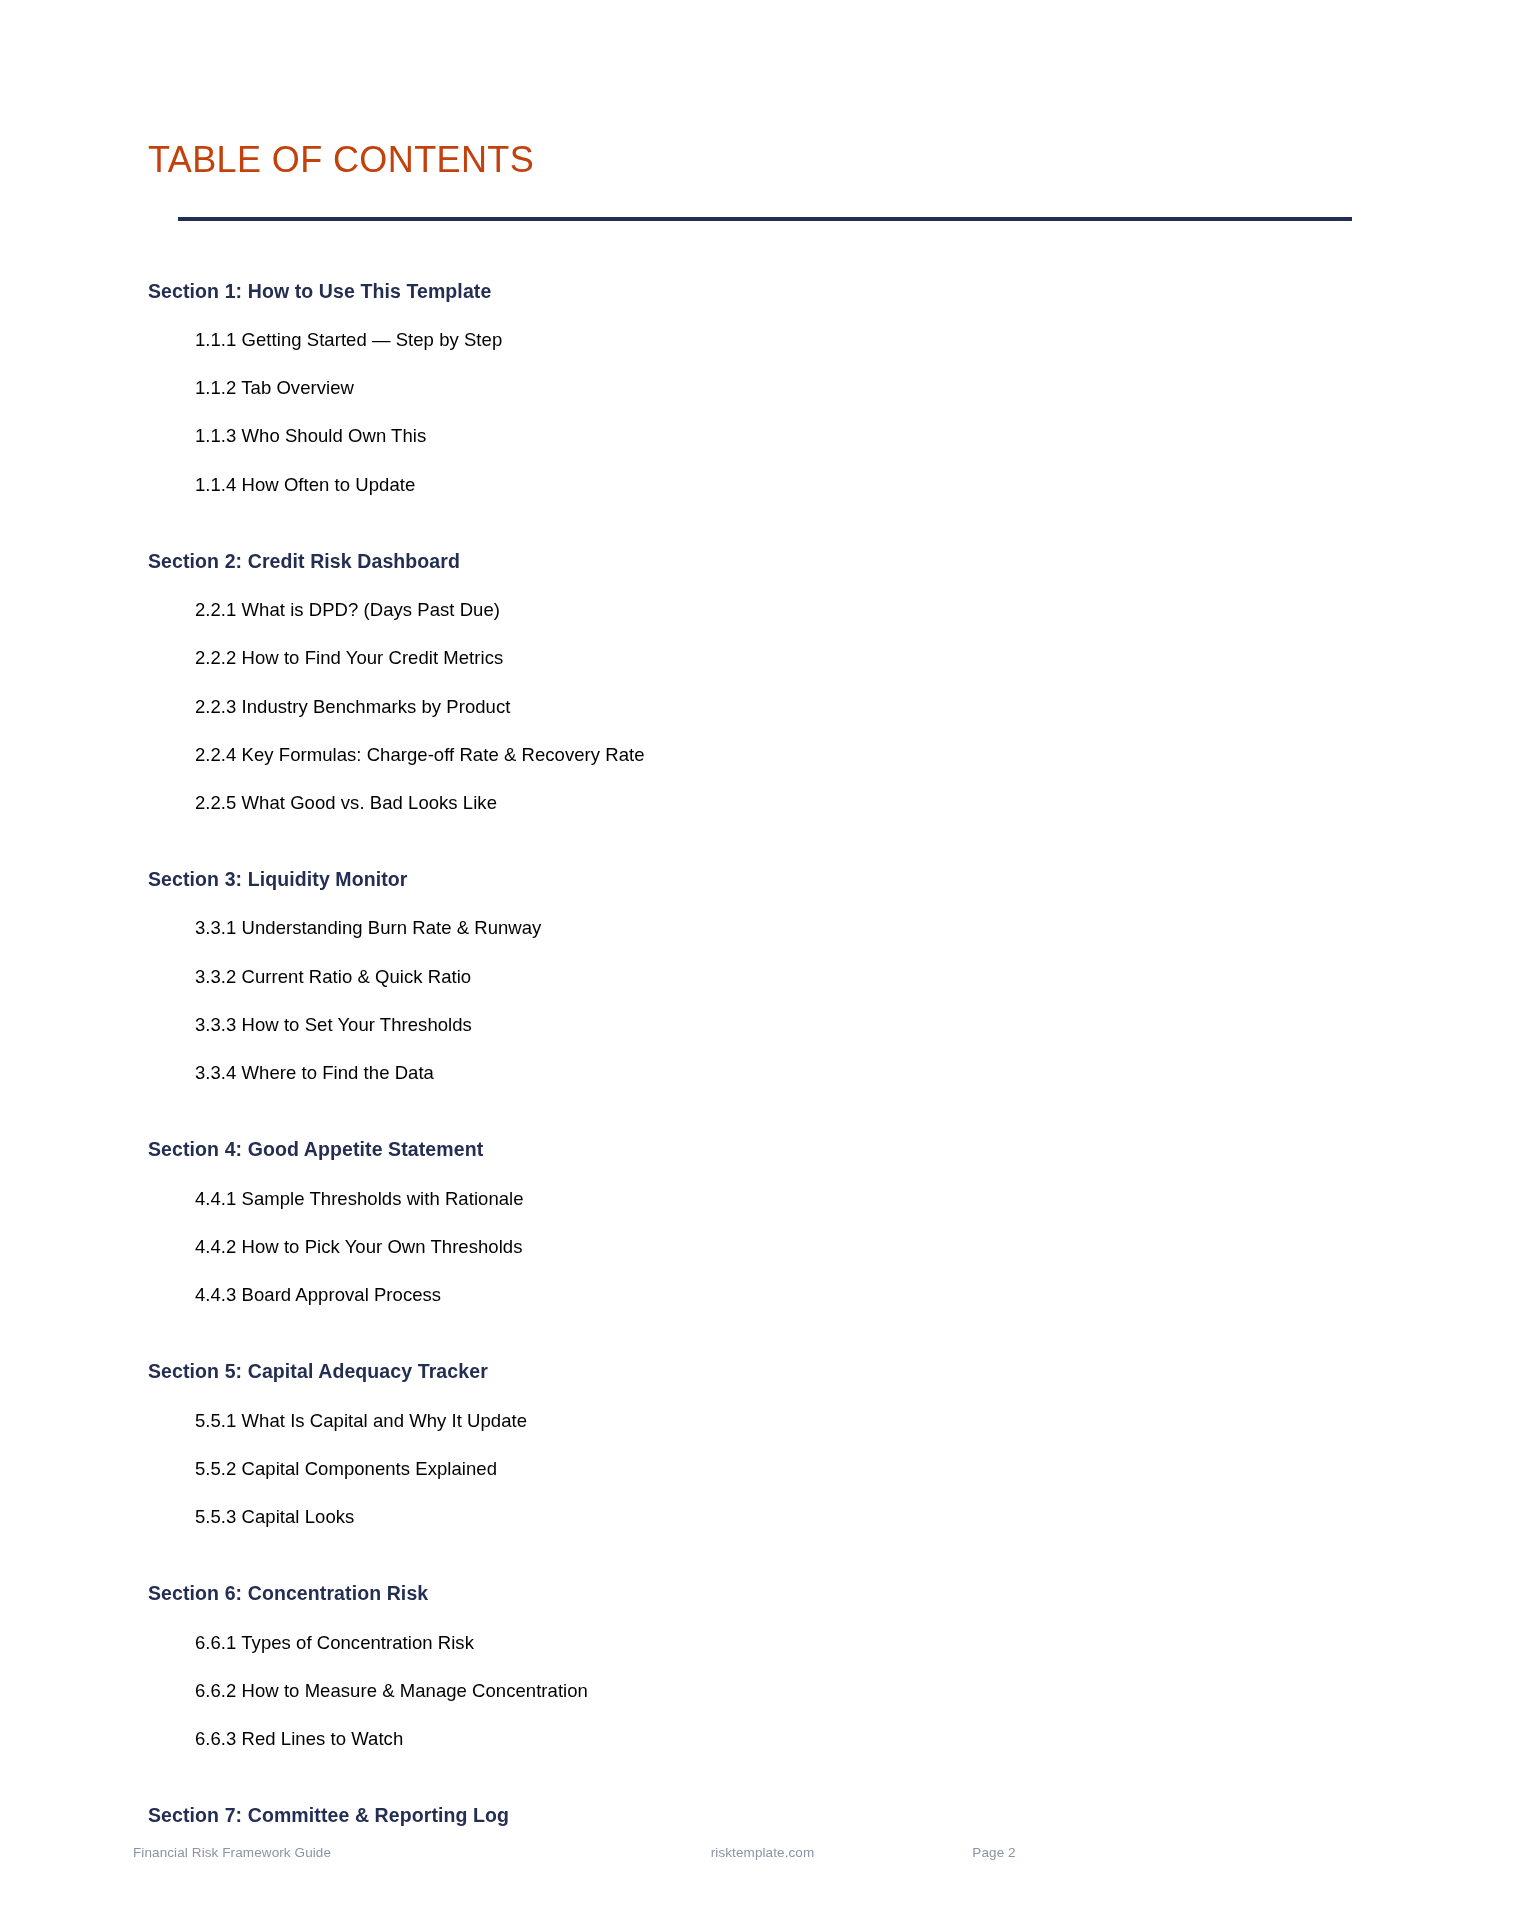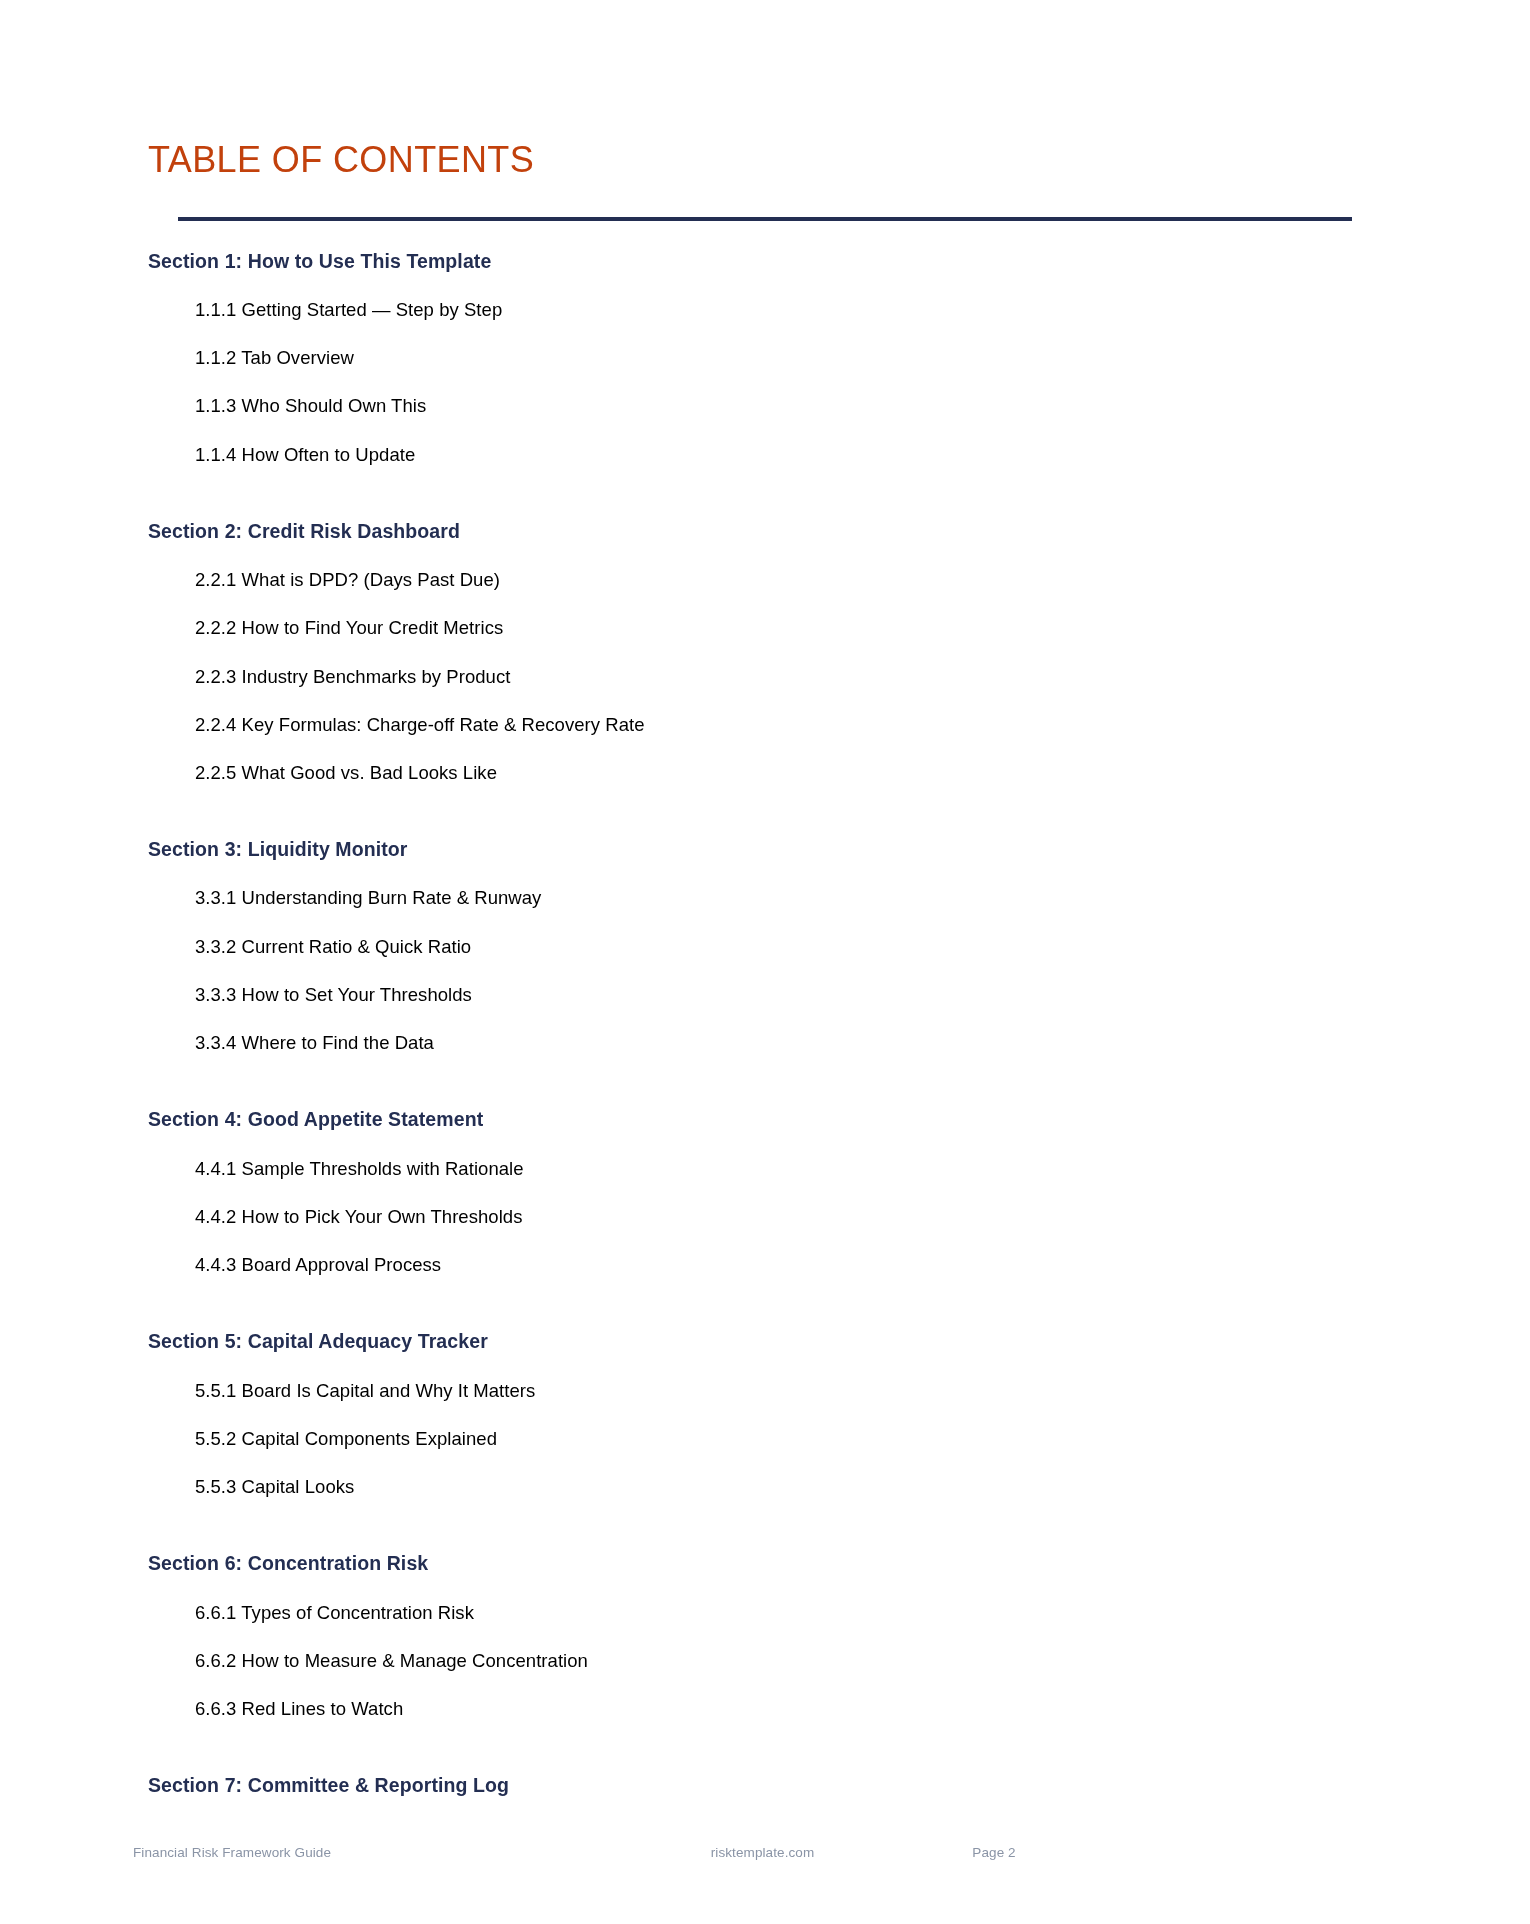--- a/index.html
+++ b/index.html
@@ -45,21 +45,21 @@
     position: absolute;
     left: 30px;
     top: 77px;
     width: 1174px;
     height: 4px;
     background: #232e52;
   }
 
   
   .toc {
-    margin-top: 70px;
+    margin-top: 100px;
   }
 
   .toc-section {
     margin-bottom: 0;
   }
 
   .section-heading {
     font-size: 19.5px;
     font-weight: bold;
     color: #232e52;
@@ -154,21 +154,21 @@
           <ul class="subitems">
             <li class="subitem">4.4.1 Sample Thresholds with Rationale</li>
             <li class="subitem">4.4.2 How to Pick Your Own Thresholds</li>
             <li class="subitem">4.4.3 Board Approval Process</li>
           </ul>
         </div>
         <div class="section-gap"></div>
         <div class="toc-section">
           <div class="section-heading">Section 5: Capital Adequacy Tracker</div>
           <ul class="subitems">
-            <li class="subitem">5.5.1 Board Is Capital and Why It Matters</li>
+            <li class="subitem">5.5.1 What Is Capital and Why It Update</li>
             <li class="subitem">5.5.2 Capital Components Explained</li>
             <li class="subitem">5.5.3 Capital Looks</li>
           </ul>
         </div>
         <div class="section-gap"></div>
         <div class="toc-section">
           <div class="section-heading">Section 6: Concentration Risk</div>
           <ul class="subitems">
             <li class="subitem">6.6.1 Types of Concentration Risk</li>
             <li class="subitem">6.6.2 How to Measure &amp; Manage Concentration</li>

